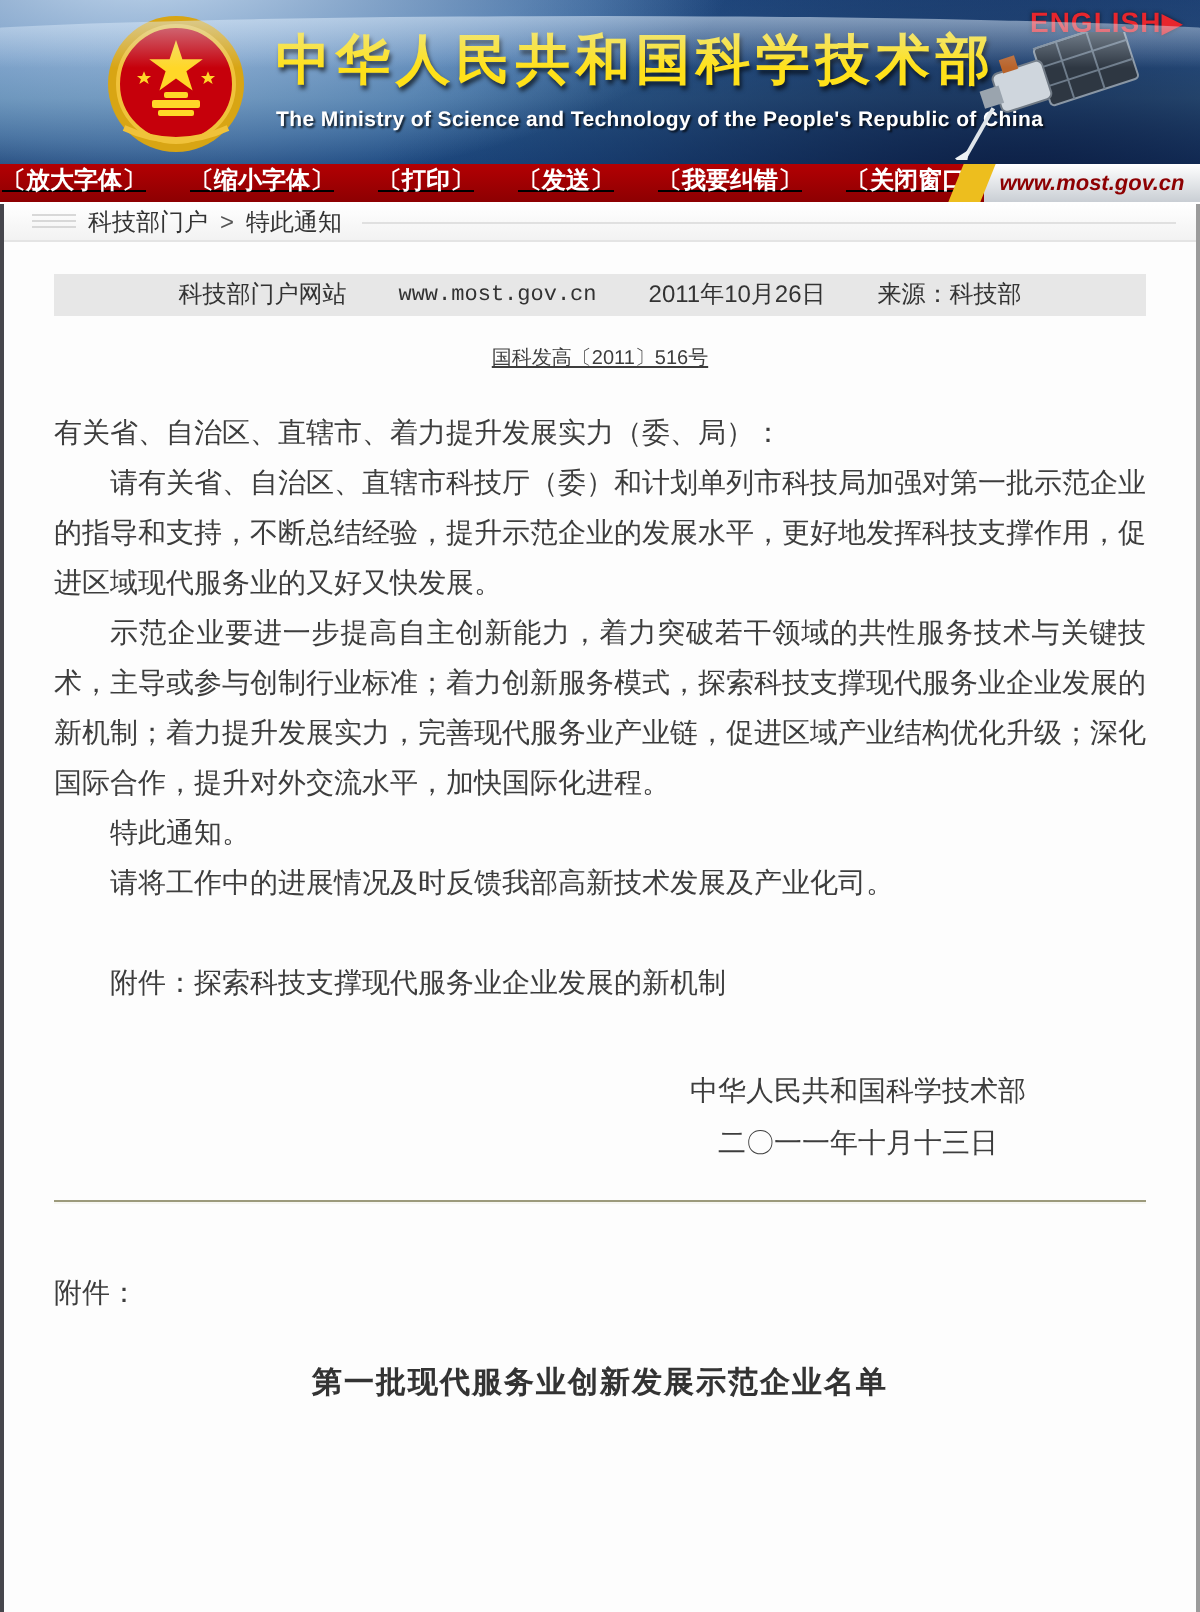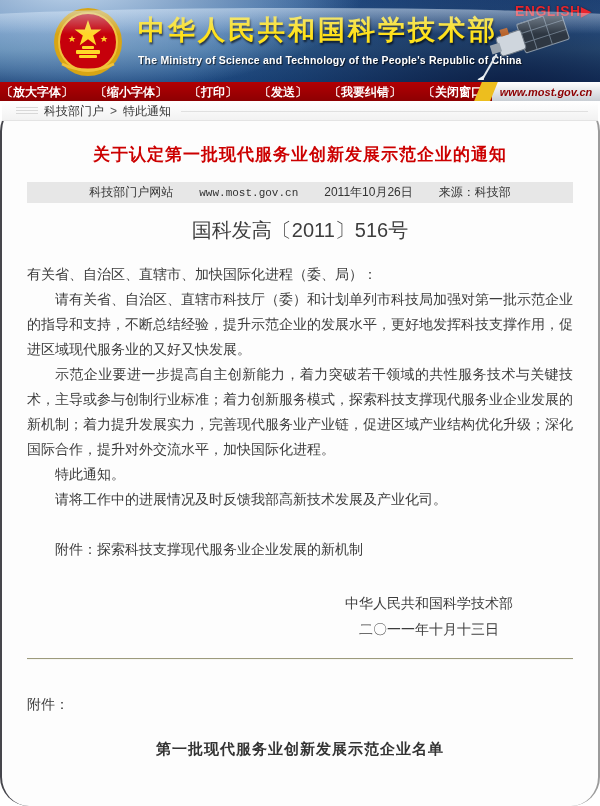--- a/index.html
+++ b/index.html
@@ -33,40 +33,41 @@
   }
   .english-link {
     position:absolute; top:3px; right:8px; color:#e8262d; font-size:14px; font-weight:bold;
     letter-spacing:.5px; cursor:pointer; text-shadow:0 0 2px rgba(0,0,0,.6);
   }
   .satellite { position:absolute; right:18px; top:16px; width:120px; height:64px; }
 
   
   .toolbar {
     height:20px; background:linear-gradient(180deg,#b30003,#8d0002);
-    display:flex; align-items:flex-end; position:relative;
+    display:flex; align-items:flex-start; position:relative;
     border-bottom:1px solid #fff;
+    text-decoration:underline;
   }
   .toolbar-links { flex:1; display:flex; justify-content:center; gap:22px; padding-right:104px; }
   .toolbar-link { color:#fff; font-size:12px; font-weight:bold; white-space:nowrap; cursor:pointer; }
   .toolbar-url {
     position:absolute; right:0; top:0; height:19px; width:108px;
     background:linear-gradient(180deg,#ffffff,#c9ced4);
     display:flex; align-items:center; justify-content:center;
   }
   .toolbar-url::before {
     content:""; position:absolute; left:-14px; top:0; width:16px; height:19px;
     background:#edbe1e; transform:skewX(-22deg);
   }
   .toolbar-url span { color:#8d0002; font-size:11px; font-weight:bold; font-style:italic; }
 
   
   .content-wrap {
     border-left:2px solid #46464c; border-right:2px solid #9b9b9b;
-    height:704px; background:#fdfdfd; position:relative;border-radius:29px;
+    height:704px; background:#fdfdfd; position:relative;
   }
 
   
   .breadcrumb {
     height:19px; display:flex; align-items:center; gap:6px; padding-left:14px;
     background:linear-gradient(180deg,#ffffff,#f2f2f2); border-bottom:1px solid #e4e4e4;
     font-size:12px; color:#333;
   }
   .crumb-deco {
     width:22px; height:9px;
@@ -80,21 +81,21 @@
   .article-title {
     margin-top:22px; text-align:center; color:#cc0000; font-weight:bold; font-size:17px;
     letter-spacing:1px;
   }
   .meta-band {
     margin:16px 25px 0 25px; height:21px; background:#e7e7e7;
     display:flex; align-items:center; justify-content:center; gap:26px;
     font-size:12px; color:#333;
   }
   .meta-band .url { font-family:"Liberation Mono","DejaVu Sans Mono",monospace; font-size:11px; cursor:pointer; }
-  .doc-number { margin-top:14px; text-align:center; font-size:20px; color:#3d3d3d; }
+  .doc-number { margin-top:14px; text-align:center; font-size:10px; color:#3d3d3d;text-decoration:underline; }
 
   .body-text { margin:18px 25px 0 25px; font-size:14px; color:#3d3d3d; line-height:25px; text-align:justify; }
   .salutation { text-indent:0; }
   .para { text-indent:2em; }
 
   .signature { margin:28px 85px 0 0; text-align:right; }
   .signature .sig-inner { display:inline-block; text-align:center; font-size:14px; color:#3d3d3d; line-height:26px; }
 
   .divider { margin:16px 25px 0 25px; border:0; border-top:1px solid #9c9a7c; border-bottom:1px solid #f6f6f2; }
 
@@ -156,33 +157,32 @@
   <div class="content-wrap">
 
     <div class="breadcrumb">
       <span class="crumb-deco"></span>
       <span class="crumb-link">科技部门户</span>
       <span class="crumb-sep">&gt;</span>
       <span class="crumb-link">特此通知</span>
       <span class="crumb-line"></span>
     </div>
 
-    <div class="article-title">关于认定第一批现代服务业创新发展示范企业的通知</div>
 
     <div class="meta-band">
       <span>科技部门户网站</span>
       <span class="url">www.most.gov.cn</span>
       <span>2011年10月26日</span>
       <span>来源：科技部</span>
     </div>
 
     <div class="doc-number">国科发高〔2011〕516号</div>
 
     <div class="body-text">
-      <p class="salutation">有关省、自治区、直辖市、加快国际化进程（委、局）：</p>
+      <p class="salutation">有关省、自治区、直辖市、着力提升发展实力（委、局）：</p>
       <p class="para">请有关省、自治区、直辖市科技厅（委）和计划单列市科技局加强对第一批示范企业的指导和支持，不断总结经验，提升示范企业的发展水平，更好地发挥科技支撑作用，促进区域现代服务业的又好又快发展。</p>
       <p class="para">示范企业要进一步提高自主创新能力，着力突破若干领域的共性服务技术与关键技术，主导或参与创制行业标准；着力创新服务模式，探索科技支撑现代服务业企业发展的新机制；着力提升发展实力，完善现代服务业产业链，促进区域产业结构优化升级；深化国际合作，提升对外交流水平，加快国际化进程。</p>
       <p class="para">特此通知。</p>
       <p class="para">请将工作中的进展情况及时反馈我部高新技术发展及产业化司。</p>
       <p class="para" style="margin-top:25px;">附件：探索科技支撑现代服务业企业发展的新机制</p>
     </div>
 
     <div class="signature">
       <div class="sig-inner">
         <div>中华人民共和国科学技术部</div>

